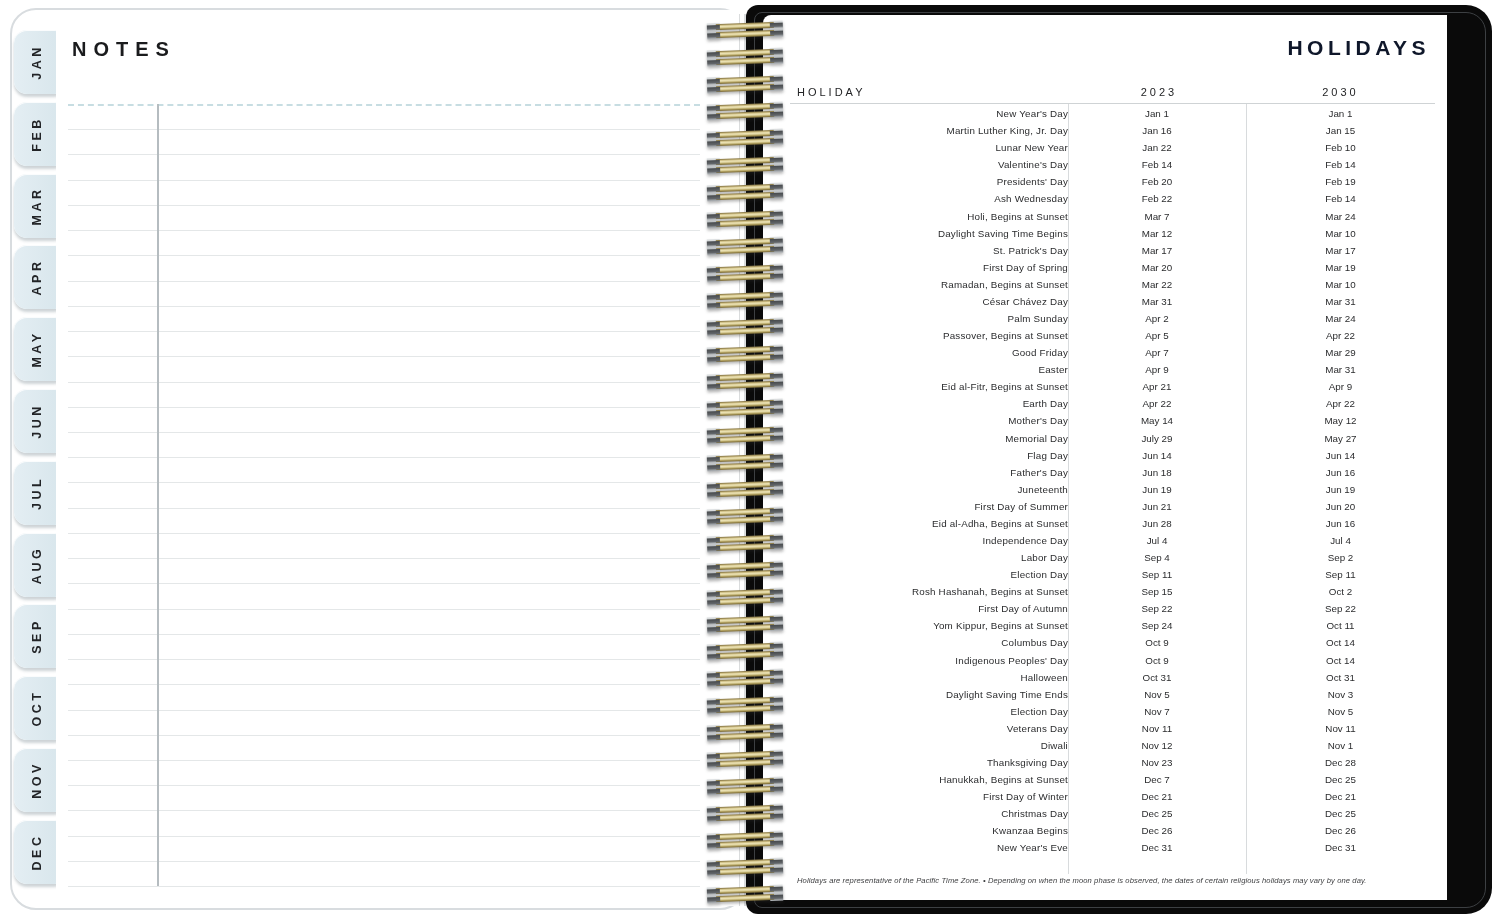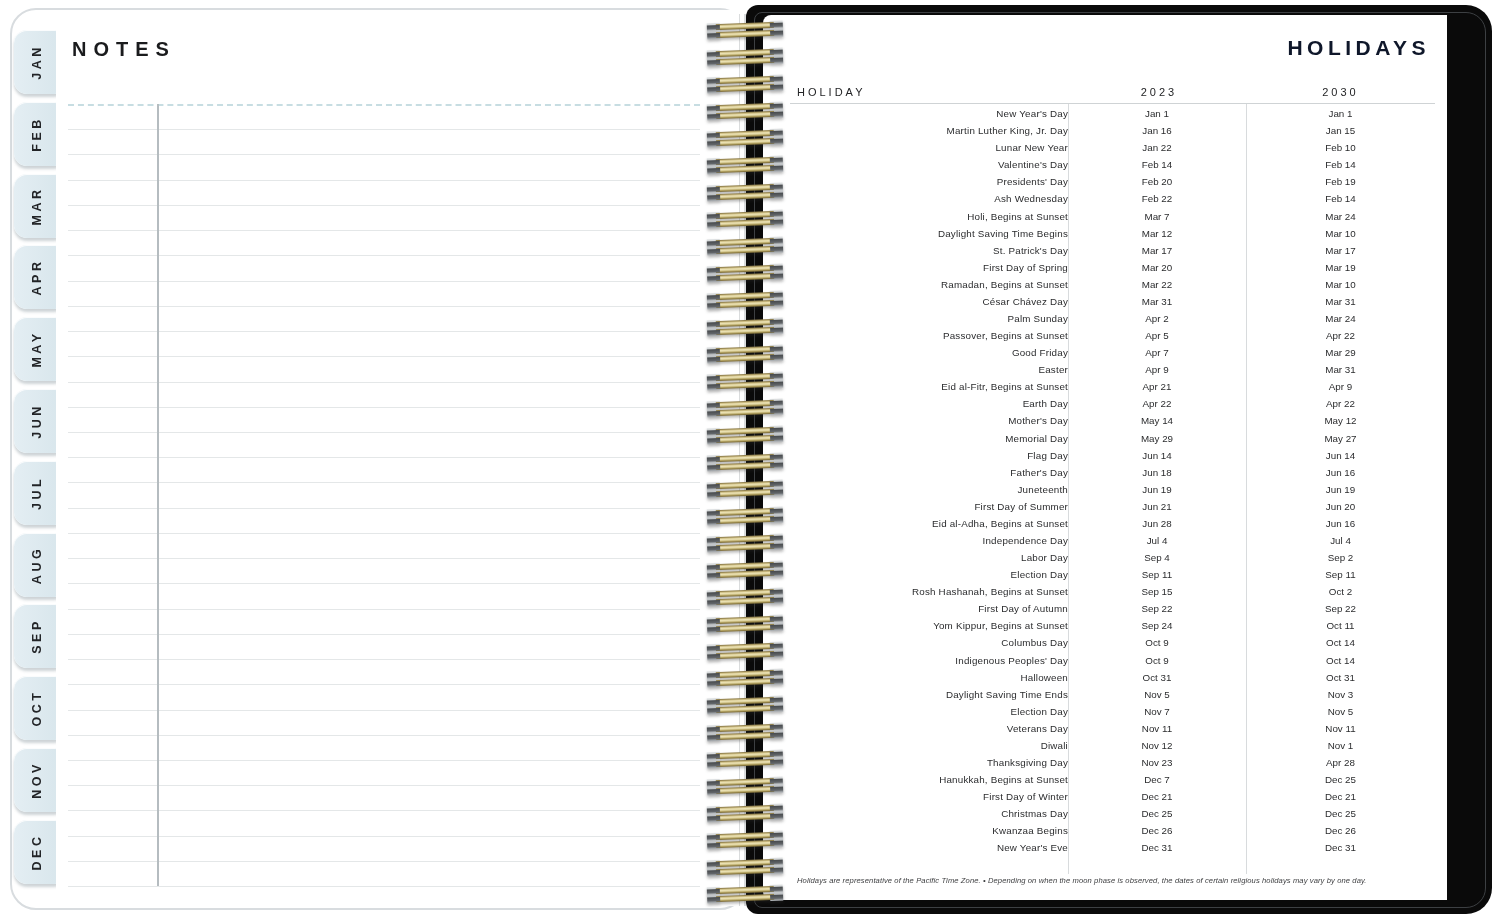--- a/index.html
+++ b/index.html
@@ -257,21 +257,21 @@
           <div class="c-d1">Apr 22</div>
           <div class="c-d2">Apr 22</div>
         </div>
         <div class="row">
           <div class="c-name">Mother's Day</div>
           <div class="c-d1">May 14</div>
           <div class="c-d2">May 12</div>
         </div>
         <div class="row">
           <div class="c-name">Memorial Day</div>
-          <div class="c-d1">May 29</div>
+          <div class="c-d1">July 29</div>
           <div class="c-d2">May 27</div>
         </div>
         <div class="row">
           <div class="c-name">Flag Day</div>
           <div class="c-d1">Jun 14</div>
           <div class="c-d2">Jun 14</div>
         </div>
         <div class="row">
           <div class="c-name">Father's Day</div>
           <div class="c-d1">Jun 18</div>
@@ -353,21 +353,21 @@
           <div class="c-d2">Nov 11</div>
         </div>
         <div class="row">
           <div class="c-name">Diwali</div>
           <div class="c-d1">Nov 12</div>
           <div class="c-d2">Nov 1</div>
         </div>
         <div class="row">
           <div class="c-name">Thanksgiving Day</div>
           <div class="c-d1">Nov 23</div>
-          <div class="c-d2">Apr 28</div>
+          <div class="c-d2">Dec 28</div>
         </div>
         <div class="row">
           <div class="c-name">Hanukkah, Begins at Sunset</div>
           <div class="c-d1">Dec 7</div>
           <div class="c-d2">Dec 25</div>
         </div>
         <div class="row">
           <div class="c-name">First Day of Winter</div>
           <div class="c-d1">Dec 21</div>
           <div class="c-d2">Dec 21</div>

